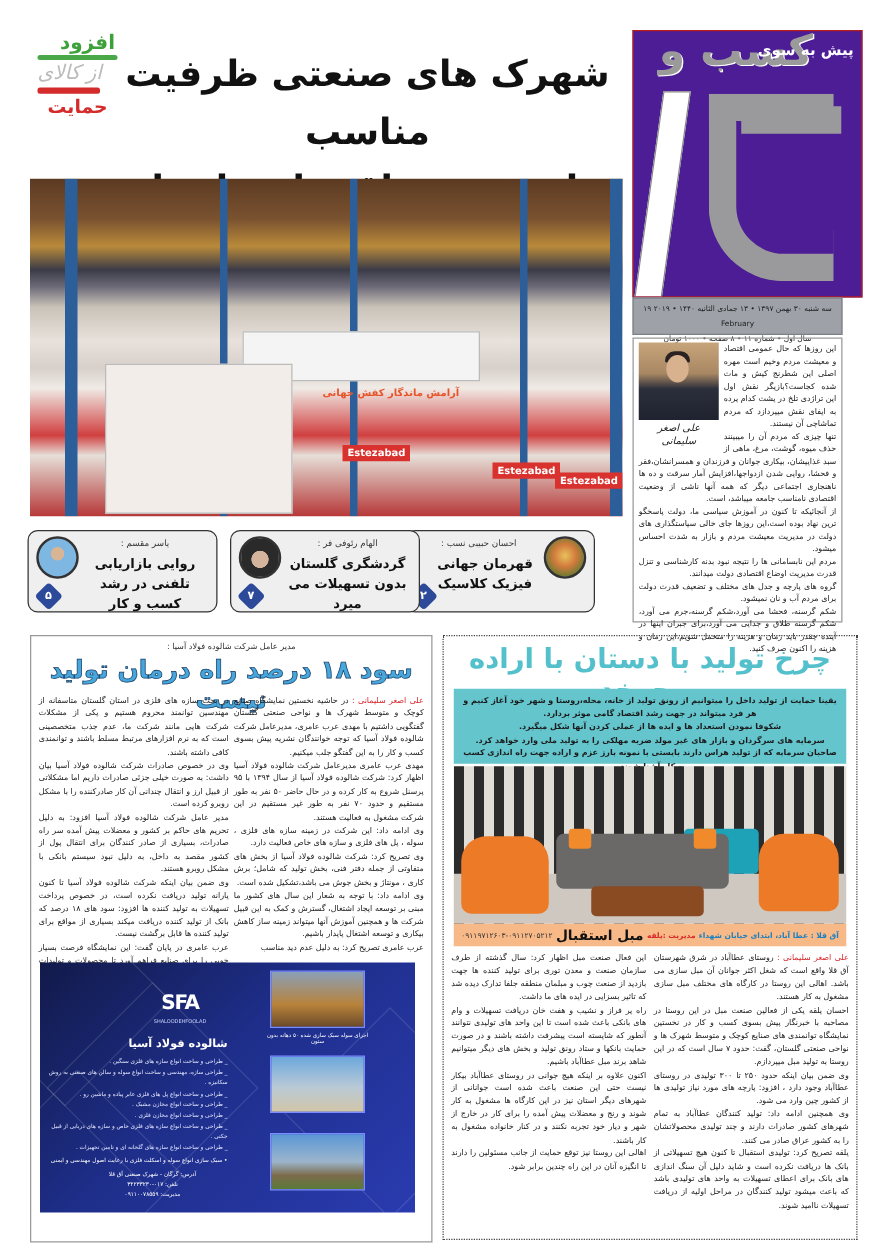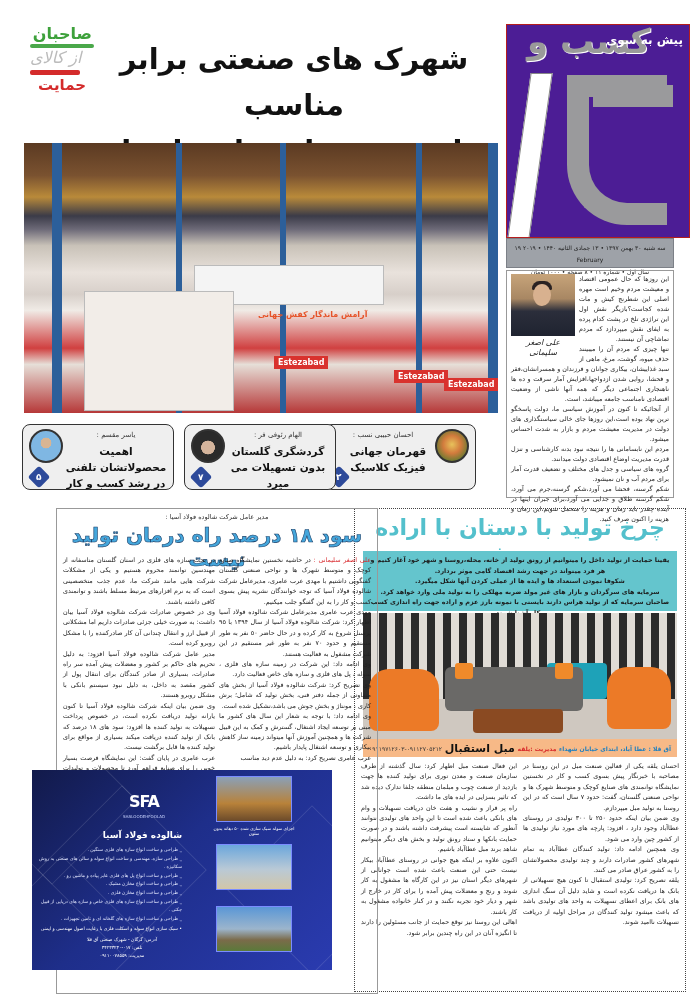--- a/index.html
+++ b/index.html
@@ -72,21 +72,21 @@
   .furn-strip .addr { color: #1e7fbf; font-weight: bold; }
   .furn-strip .mgr { color: #d82a2a; font-weight: bold; }
   .furn-strip .name { font-size: 11px; font-weight: bold; color: #111; }
   .furn-strip .phones { color: #333; direction: ltr; }
   .furn-col { position: absolute; top: 252px; width: 156px; font-size: 6.4px; line-height: 10.4px; color: #222; text-align: justify; }
   .furn-col.c1 { right: 6px; }
   .furn-col.c2 { left: 6px; }
   .byline { color: #d8262a; }
 
   
-  .steel-box { left: 24px; top: 508px; width: 322px; height: 486px; border: 1px solid #999; margin-left: 32px; }
+  .steel-box { left: 24px; top: 508px; width: 322px; height: 486px; border: 1px solid #999; }
   .steel-kicker { position: absolute; top: 4px; left: 0; right: 0; text-align: center; font-size: 6.5px; color: #333; }
   .steel-title { position: absolute; top: 14px; left: 0; right: 0; text-align: center; font-size: 20px; font-weight: bold; color: #45a7dc; -webkit-text-stroke: 0.6px #1a3d66; }
   .steel-col { position: absolute; top: 46px; width: 152px; font-size: 6.4px; line-height: 10.4px; color: #222; text-align: justify; }
   .steel-col.c1 { right: 6px; }
   .steel-col.c2 { left: 6px; }
 
   
   .ad { left: 32px; top: 770px; width: 300px; height: 200px; background: linear-gradient(135deg, #121a4a 0%, #1e2e8a 45%, #2a3bb0 100%); overflow: hidden; }
   .ad .diag { position: absolute; width: 120px; height: 120px; border: 1px solid rgba(255,255,255,0.12); transform: rotate(45deg); }
   .ad .logo-sfa { position: absolute; left: 88px; top: 22px; width: 48px; text-align: center; color: #fff; font-size: 16px; font-weight: bold; letter-spacing: -1px; direction: ltr; }
@@ -110,29 +110,29 @@
   <div class="big-k"></div>
   <div class="big-k-top"></div>
   <div class="big-alef"></div>
 </div>
 <div class="abs dateline">
   <div>سه شنبه ۳۰ بهمن ۱۳۹۷ • ۱۳ جمادی الثانیه ۱۴۴۰ • ۲۰۱۹ ۱۹ February</div>
   <div>سال اول • شماره ۱۱ • ۸ صفحه • ۱۰۰۰ تومان</div>
 </div>
 
 <div class="abs campaign">
-  <span class="l1">صاحبان</span>
+  <span class="l1">افزود</span>
   <div class="green-bar"></div>
   <span class="l2">از کالای</span>
   <div class="red-bar"></div>
   <span class="l3">حمایت</span>
 </div>
 
 <div class="abs headline">
-  <div>شهرک های صنعتی برابر مناسب</div>
+  <div>شهرک های صنعتی ظرفیت مناسب</div>
   <div>برای توسعه اقتصادی استان</div>
 </div>
 
 <div class="abs main-photo">
   <div class="pillar" style="left:28px"></div>
   <div class="pillar" style="left:152px;width:6px"></div>
   <div class="pillar" style="left:256px;width:6px"></div>
   <div class="pillar" style="left:392px;width:6px"></div>
   <div class="pillar" style="left:464px"></div>
   <div class="panel" style="left:170px;top:122px;width:190px;height:40px"></div>
@@ -146,40 +146,40 @@
 <div class="abs editorial">
   <div class="portrait">
     <div class="hair"></div>
     <div class="face"></div>
   </div>
   <div class="signature">علی اصغر سلیمانی</div>
   <p>این روزها که حال عمومی اقتصاد و معیشت مردم وخیم است مهره اصلی این شطرنج کیش و مات شده کجاست؟بازیگر نقش اول این تراژدی تلخ در پشت کدام پرده به ایفای نقش میپردازد که مردم تماشاچی آن نیستند.</p>
   <p>تنها چیزی که مردم آن را میبینند حذف میوه، گوشت، مرغ، ماهی از سبد غذاییشان، بیکاری جوانان و فرزندان و همسرانشان،فقر و فحشا، روایی شدن ازدواجها،افزایش آمار سرقت و ده ها ناهنجاری اجتماعی دیگر که همه آنها ناشی از وضعیت اقتصادی نامناسب جامعه میباشد، است.</p>
   <p>از آنجائیکه تا کنون در آموزش سیاسی ما، دولت پاسخگو ترین نهاد بوده است،این روزها جای خالی سیاستگذاری های دولت در مدیریت معیشت مردم و بازار به شدت احساس میشود.</p>
   <p>مردم این نابسامانی ها را نتیجه نبود بدنه کارشناسی و تنزل قدرت مدیریت اوضاع اقتصادی دولت میدانند.</p>
-  <p>گروه های سیاسی و جدل های مختلف و تضعیف قدرت آمار برای مردم آب و نان نمیشود.</p>
+  <p>گروه های پارچه و جدل های مختلف و تضعیف قدرت دولت برای مردم آب و نان نمیشود.</p>
   <p>شکم گرسنه، فحشا می آورد،شکم گرسنه،جرم می آورد، شکم گرسنه طلاق و جدایی می آورد،برای جبران اینها در آینده چقدر باید زمان و هزینه را متحمل شویم،این زمان و هزینه را اکنون صرف کنید.</p>
 </div>
 
 <div class="abs teaser t1">
   <div class="avatar"></div>
   <div class="author">احسان حبیبی نسب :</div>
   <div class="title">قهرمان جهانی فیزیک کلاسیک</div>
   <div class="num"><span>۲</span></div>
 </div>
 <div class="abs teaser t2">
   <div class="avatar"></div>
   <div class="author" style="right:4px;left:40px">الهام رئوفی فر :</div>
   <div class="title" style="right:6px;left:42px">گردشگری گلستان بدون تسهیلات می میرد</div>
   <div class="num"><span>۷</span></div>
 </div>
 <div class="abs teaser t3">
   <div class="avatar"></div>
   <div class="author" style="right:4px;left:40px">یاسر مقسم :</div>
-  <div class="title" style="right:6px;left:42px">اهمیت محصولاتشان تلفنی در رشد کسب و کار</div>
+  <div class="title" style="right:6px;left:42px">روایی بازاریابی تلفنی در رشد کسب و کار</div>
   <div class="num"><span>۵</span></div>
 </div>
 
 <div class="abs furn-box">
   <div class="furn-title">چرخ تولید با دستان با اراده میچرخد</div>
   <div class="furn-lead">
     <div>یقینا حمایت از تولید داخل را میتوانیم از رونق تولید از خانه، محله،روستا و شهر خود آغاز کنیم و هر فرد میتواند در جهت رشد اقتصاد گامی موثر بردارد.</div>
     <div>شکوفا نمودن استعداد ها و ایده ها از عملی کردن آنها شکل میگیرد.</div>
     <div>سرمایه های سرگردان و بازار های غیر مولد ضربه مهلکی را به تولید ملی وارد خواهد کرد.</div>
     <div>صاحبان سرمایه که از تولید هراس دارند بایستی با نمونه بارز عزم و اراده جهت راه اندازی کسب و کار آشنا شوند.</div>
@@ -194,20 +194,21 @@
     <div class="chair-r"></div>
     <div class="table"></div>
   </div>
   <div class="furn-strip">
     <span class="addr">آق قلا : عطا آباد، ابتدای خیابان شهداء</span>
     <span class="mgr">مدیریت :یلقه</span>
     <span class="name">مبل استقبال</span>
     <span class="phones">۰۹۱۱۹۷۱۲۶۰۳-۰۹۱۱۲۷۰۵۲۱۲</span>
   </div>
   <div class="furn-col c1">
+    <p><span class="byline">علی اصغر سلیمانی :</span> <span>روستای عطاآباد در شرق شهرستان آق قلا واقع است که شغل اکثر جوانان آن مبل سازی می باشد. اهالی این روستا در کارگاه های مختلف مبل سازی مشغول به کار هستند.</span></p>
     <p>احسان یلقه یکی از فعالین صنعت مبل در این روستا در مصاحبه با خبرنگار پیش بسوی کسب و کار در نخستین نمایشگاه توانمندی های صنایع کوچک و متوسط شهرک ها و نواحی صنعتی گلستان، گفت: حدود ۷ سال است که در این روستا به تولید مبل میپردازم.</p>
     <p>وی ضمن بیان اینکه حدود ۲۵۰ تا ۳۰۰ تولیدی در روستای عطاآباد وجود دارد ، افزود: پارچه های مورد نیاز تولیدی ها از کشور چین وارد می شود.</p>
     <p>وی همچنین ادامه داد: تولید کنندگان عطاآباد به تمام شهرهای کشور صادرات دارند و چند تولیدی محصولاتشان را به کشور عراق صادر می کنند.</p>
     <p>یلقه تصریح کرد: تولیدی استقبال تا کنون هیچ تسهیلاتی از بانک ها دریافت نکرده است و شاید دلیل آن سنگ اندازی های بانک برای اعطای تسهیلات به واحد های تولیدی باشد که باعث میشود تولید کنندگان در مراحل اولیه از دریافت تسهیلات ناامید شوند.</p>
   </div>
   <div class="furn-col c2">
     <p>این فعال صنعت مبل اظهار کرد: سال گذشته از طرف سازمان صنعت و معدن تورى برای تولید کننده ها جهت بازدید از صنعت چوب و مبلمان منطقه جلفا تدارک دیده شد که تاثیر بسزایی در ایده های ما داشت.</p>
     <p>راه پر فراز و نشیب و هفت خان دریافت تسهیلات و وام های بانکی باعث شده است تا این واحد های تولیدی نتوانند آنطور که شایسته است پیشرفت داشته باشند و در صورت حمایت بانکها و ستاد رونق تولید و بخش های دیگر میتوانیم شاهد برند مبل عطاآباد باشیم.</p>
     <p>اکنون علاوه بر اینکه هیچ جوانی در روستای عطاآباد بیکار نیست حتی این صنعت باعث شده است جوانانی از شهرهای دیگر استان نیز در این کارگاه ها مشغول به کار شوند و رنج و معضلات پیش آمده را برای کار در خارج از شهر و دیار خود تجربه نکنند و در کنار خانواده مشغول به کار باشند.</p>
     <p>اهالی این روستا نیز توقع حمایت از جانب مسئولین را دارند تا انگیزه آنان در این راه چندین برابر شود.</p>

